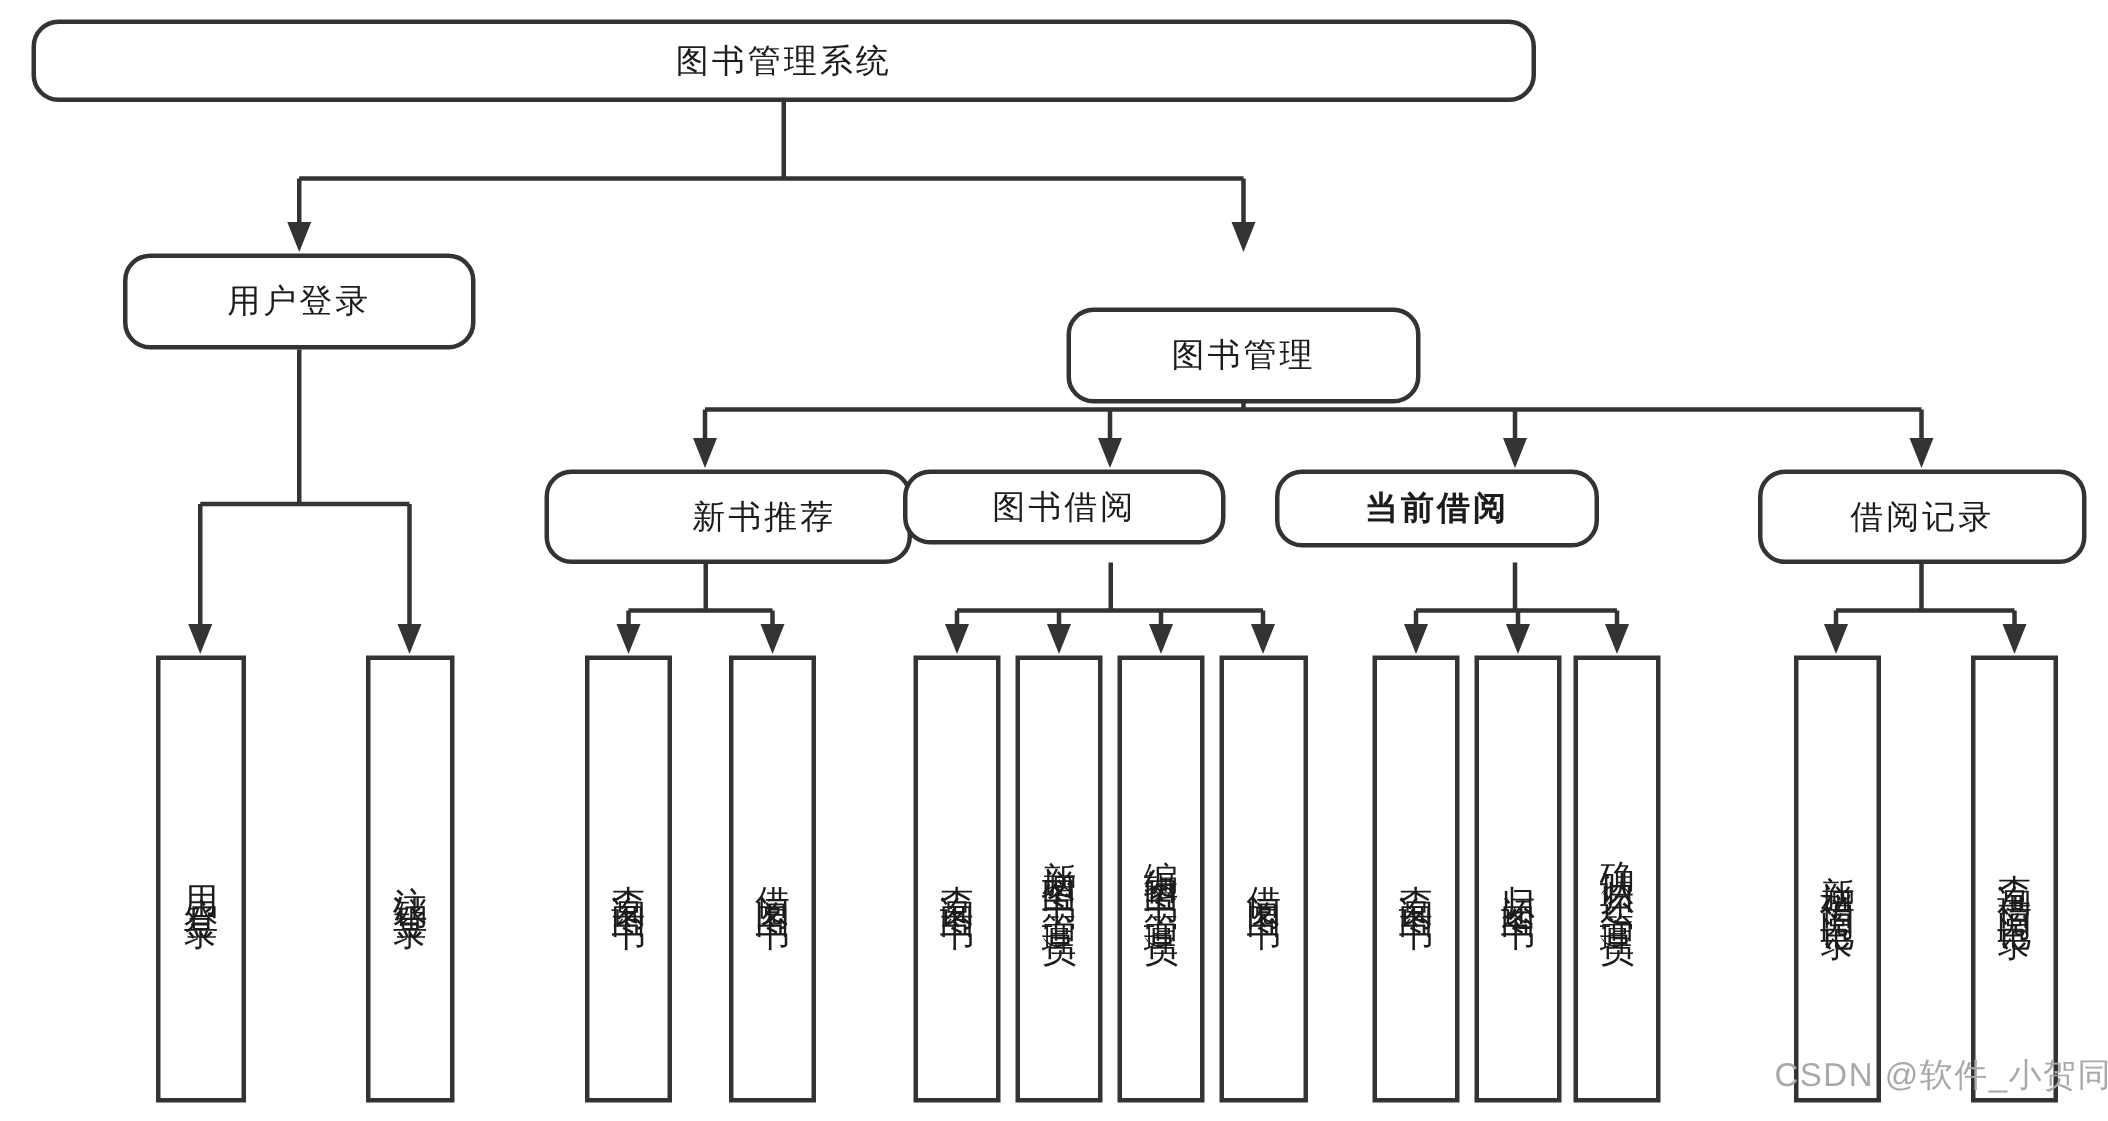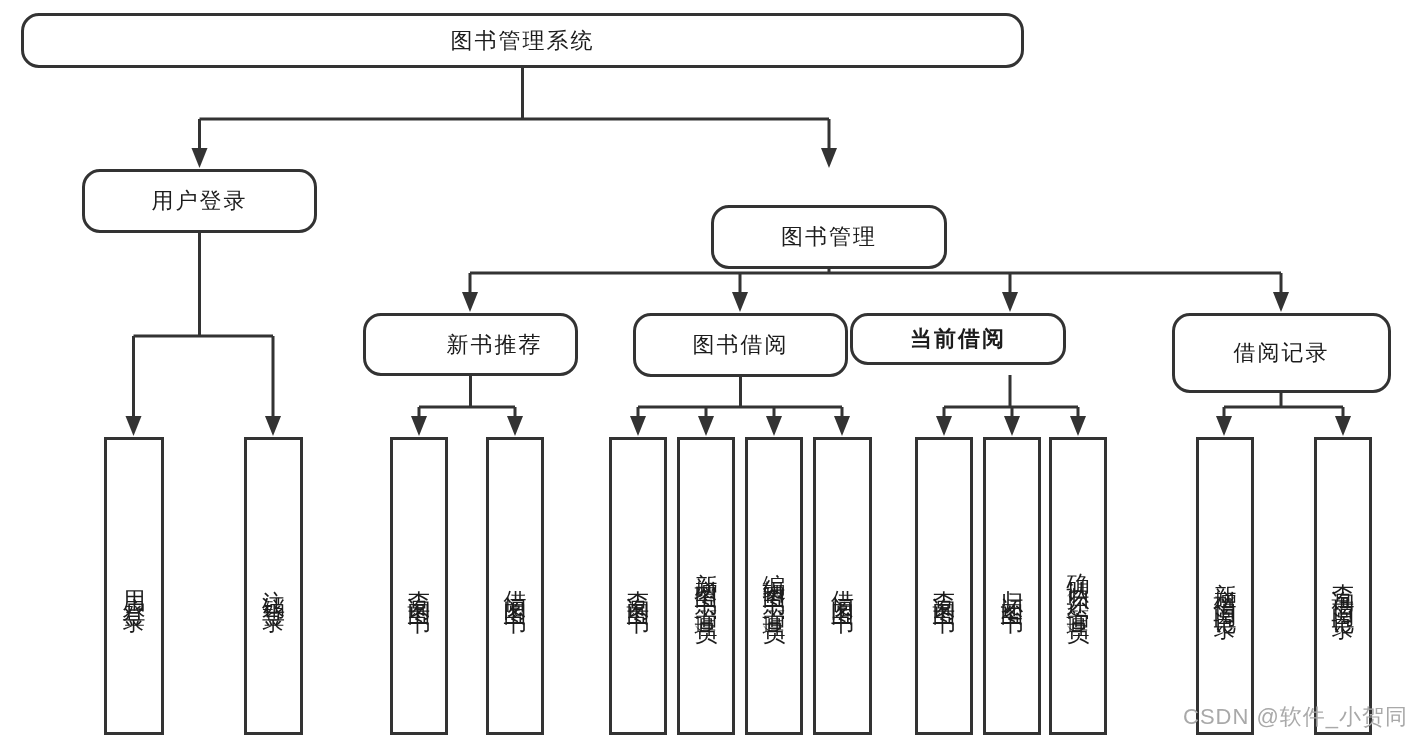--- a/index.html
+++ b/index.html
@@ -95,24 +95,24 @@
       <polygon points="1224,436 1216,416 1232,416"></polygon>
       <polygon points="1343,436 1335,416 1351,416"></polygon>
     </g>
   </svg>
 
   <div class="node h-node" style="left:21px;top:13px;width:1003px;height:55px;">图书管理系统</div>
 
   <div class="node h-node" style="left:82px;top:169px;width:235px;height:64px;">用户登录</div>
   <div class="node h-node" style="left:711px;top:169px;width:236px;height:64px;margin-top:36px;">图书管理</div>
 
-  <div class="node h-node" style="left:363px;top:313px;width:215px;height:63px;padding-left:48px;">新书推荐</div>
-  <div class="node h-node" style="left:633px;top:313px;width:215px;height:64px;">图书借阅</div>
+  <div class="node h-node" style="left:363px;top:313px;width:245px;height:63px;padding-left:48px;">新书推荐</div>
+  <div class="node h-node" style="left:602px;top:313px;width:215px;height:50px;">图书借阅</div>
   <div class="node h-node" style="left:850px;top:313px;width:216px;height:52px;font-weight:bold;">当前借阅</div>
-  <div class="node h-node" style="left:1172px;top:313px;width:219px;height:80px;">借阅记录</div>
+  <div class="node h-node" style="left:1172px;top:313px;width:219px;height:63px;">借阅记录</div>
 
   <div class="node v-node" style="left:104px;top:437px;width:60px;height:298px;">用户登录</div>
   <div class="node v-node" style="left:244px;top:437px;width:59px;height:298px;">注销登录</div>
 
   <div class="node v-node" style="left:390px;top:437px;width:58px;height:298px;">查询图书</div>
   <div class="node v-node" style="left:486px;top:437px;width:58px;height:298px;">借阅图书</div>
 
   <div class="node v-node" style="left:609px;top:437px;width:58px;height:298px;">查询图书</div>
   <div class="node v-node" style="left:677px;top:437px;width:58px;height:298px;">新增图书（管理员）</div>
   <div class="node v-node" style="left:745px;top:437px;width:58px;height:298px;">编辑图书（管理员）</div>

